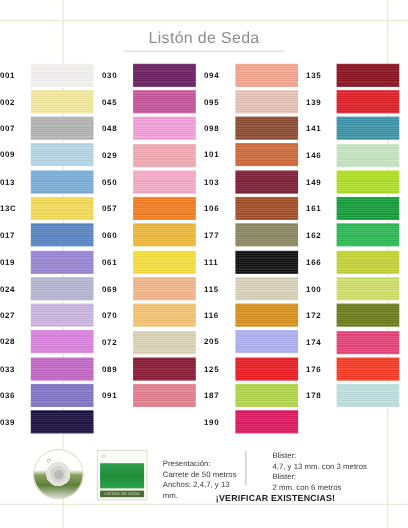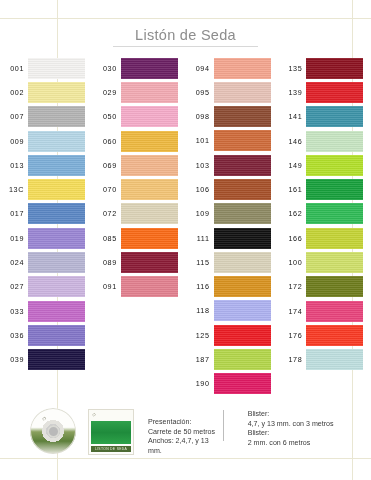--- a/index.html
+++ b/index.html
@@ -64,23 +64,23 @@
     display: flex;
     flex-direction: column;
   }
   .swatch-row {
     height: 24.3px;
     display: flex;
     align-items: center;
   }
   .code {
     width: 24px;
-    text-align: right;
+    text-align: left;
     font-size: 7.2px;
-    font-weight: normal;
+    font-weight: bold;
     color: #141414;
     letter-spacing: .6px;
     padding-right: 4px;
     flex: 0 0 auto;
   }
   .chip {
     width: 57px;
     height: 21px;
     flex: 0 0 auto;
     position: relative;
@@ -256,66 +256,82 @@
       </div>
       <div class="swatch-row">
         <div class="code">024</div>
         <div class="chip" style="background: rgb(183, 182, 212);"></div>
       </div>
       <div class="swatch-row">
         <div class="code">027</div>
         <div class="chip" style="background: rgb(204, 181, 224);"></div>
       </div>
       <div class="swatch-row">
+        <div class="code">028</div>
+        <div class="chip" style="background: rgb(221, 132, 224);"></div>
+      </div>
+      <div class="swatch-row">
         <div class="code">033</div>
         <div class="chip" style="background: rgb(195, 105, 200);"></div>
       </div>
       <div class="swatch-row">
         <div class="code">036</div>
         <div class="chip" style="background: rgb(131, 117, 200);"></div>
       </div>
       <div class="swatch-row">
         <div class="code">039</div>
         <div class="chip" style="background: rgb(28, 19, 66);"></div>
       </div>
     </div>
     <div class="col">
       <div class="swatch-row">
         <div class="code">030</div>
         <div class="chip" style="background: rgb(107, 31, 99);"></div>
       </div>
       <div class="swatch-row">
+        <div class="code">045</div>
+        <div class="chip" style="background: rgb(199, 85, 154);"></div>
+      </div>
+      <div class="swatch-row">
+        <div class="code">048</div>
+        <div class="chip" style="background: rgb(243, 160, 218);"></div>
+      </div>
+      <div class="swatch-row">
         <div class="code">029</div>
         <div class="chip" style="background: rgb(242, 170, 179);"></div>
       </div>
       <div class="swatch-row">
         <div class="code">050</div>
         <div class="chip" style="background: rgb(245, 171, 201);"></div>
       </div>
       <div class="swatch-row">
+        <div class="code">057</div>
+        <div class="chip" style="background: rgb(245, 128, 33);"></div>
+      </div>
+      <div class="swatch-row">
         <div class="code">060</div>
         <div class="chip" style="background: rgb(238, 185, 63);"></div>
       </div>
       <div class="swatch-row">
+        <div class="code">061</div>
+        <div class="chip" style="background: rgb(246, 224, 60);"></div>
+      </div>
+      <div class="swatch-row">
         <div class="code">069</div>
         <div class="chip" style="background: rgb(242, 182, 140);"></div>
       </div>
       <div class="swatch-row">
         <div class="code">070</div>
         <div class="chip" style="background: rgb(243, 196, 117);"></div>
       </div>
       <div class="swatch-row">
         <div class="code">072</div>
         <div class="chip" style="background: rgb(221, 212, 184);"></div>
       </div>
       <div class="swatch-row">
-        <div class="code">085</div>
-        <div class="chip" style="background: rgb(250, 106, 22);"></div>
-      </div>
-      <div class="swatch-row">
         <div class="code">089</div>
         <div class="chip" style="background: rgb(139, 27, 54);"></div>
       </div>
       <div class="swatch-row">
         <div class="code">091</div>
         <div class="chip" style="background: rgb(226, 128, 143);"></div>
       </div>
     </div>
     <div class="col">
       <div class="swatch-row">
@@ -336,37 +352,37 @@
       </div>
       <div class="swatch-row">
         <div class="code">103</div>
         <div class="chip" style="background: rgb(126, 34, 56);"></div>
       </div>
       <div class="swatch-row">
         <div class="code">106</div>
         <div class="chip" style="background: rgb(166, 80, 41);"></div>
       </div>
       <div class="swatch-row">
-        <div class="code">109</div>
+        <div class="code">177</div>
         <div class="chip" style="background: rgb(142, 138, 99);"></div>
       </div>
       <div class="swatch-row">
         <div class="code">111</div>
         <div class="chip" style="background: rgb(17, 17, 17);"></div>
       </div>
       <div class="swatch-row">
         <div class="code">115</div>
         <div class="chip" style="background: rgb(217, 210, 186);"></div>
       </div>
       <div class="swatch-row">
         <div class="code">116</div>
         <div class="chip" style="background: rgb(216, 146, 31);"></div>
       </div>
       <div class="swatch-row">
-        <div class="code">118</div>
+        <div class="code">205</div>
         <div class="chip" style="background: rgb(174, 178, 240);"></div>
       </div>
       <div class="swatch-row">
         <div class="code">125</div>
         <div class="chip" style="background: rgb(236, 28, 36);"></div>
       </div>
       <div class="swatch-row">
         <div class="code">187</div>
         <div class="chip" style="background: rgb(179, 214, 74);"></div>
       </div>
@@ -454,13 +470,14 @@
     </div>
     <div class="spec-div"></div>
     <div class="spec-block spec-right">
       <div>Blister:</div>
       <div>4,7, y 13 mm. con 3 metros</div>
       <div>Blister:</div>
       <div>2 mm. con 6 metros</div>
     </div>
   </div>
 
+  <div class="verify">¡VERIFICAR EXISTENCIAS!</div>
 </div>
 
 </body></html>

